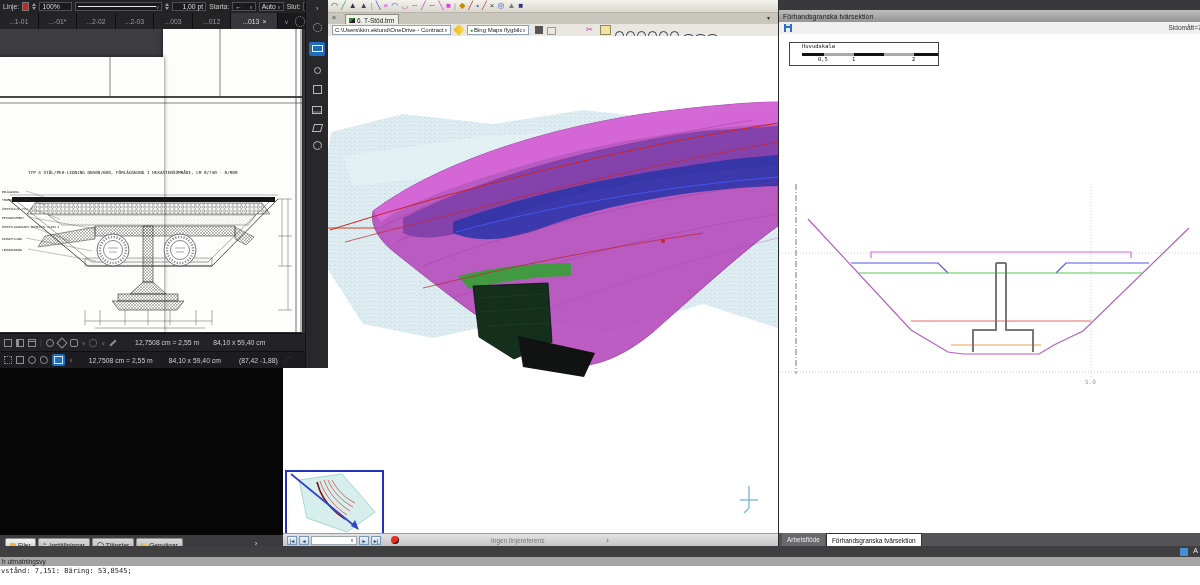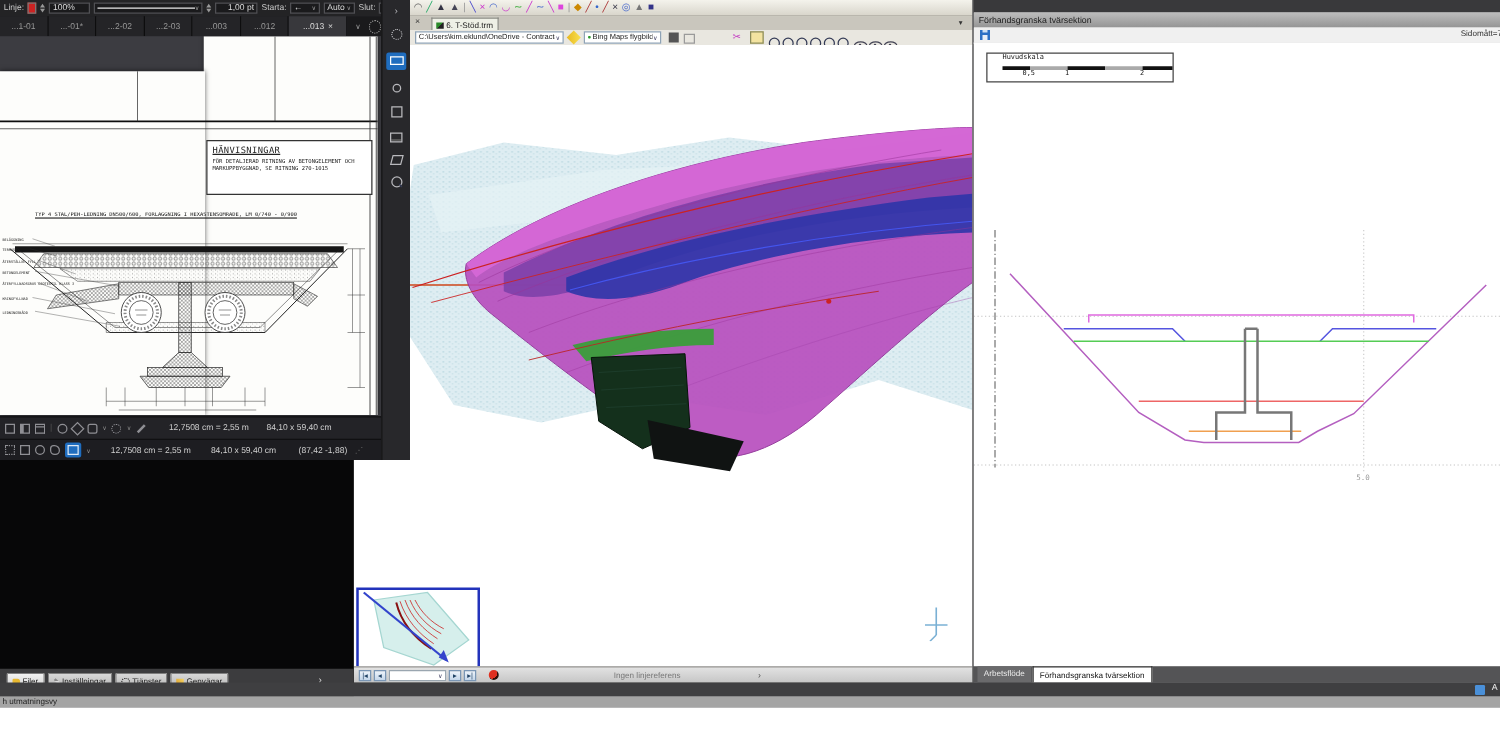--- a/index.html
+++ b/index.html
@@ -404,24 +404,20 @@
           <line x1="26" y1="162" x2="44" y2="168"></line>
             <line x1="24" y1="170" x2="46" y2="176"></line>
           <line x1="30" y1="179" x2="60" y2="190"></line>
             <line x1="28" y1="188" x2="96" y2="200"></line>
           <line x1="30" y1="197" x2="70" y2="212"></line>
             <line x1="26" y1="209" x2="92" y2="222"></line>
           <line x1="28" y1="220" x2="96" y2="232"></line>
         </g>
       </svg>
 
-      <div class="hanv" style="left:165px;top:83px;width:133px;height:44px;padding:3px 4px;box-sizing:border-box;">
-        <div style="font-size:7px;text-decoration:underline;letter-spacing:0.3px;">HÄNVISNINGAR</div>
-        <div style="font-size:4.4px;line-height:5.5px;margin-top:3px;">FÖR DETALJERAD RITNING AV BETONGELEMENT OCH MARKUPPBYGGNAD, SE RITNING 270-1015</div>
-      </div>
       <div class="abs" style="left:28px;top:141px;width:272px;font-family:'DejaVu Sans Mono',monospace;font-size:4.3px;color:#111;text-decoration:underline;white-space:nowrap;overflow:hidden;">TYP 4 STÅL/PEH-LEDNING DN500/600, FÖRLÄGGNING I HEXASTENSOMRÅDE, LM 0/740 - 0/900</div>
     </div>
 
     <div class="bb-status abs" style="top:333px;height:18px;">
       <span class="ic"></span>
       <span class="ic split"></span>
       <span class="ic rows"></span>
       <span style="color:#555;">|</span>
       <span class="ic round"></span>
       <span class="ic" style="transform:rotate(45deg);"></span>
@@ -515,15 +511,16 @@
   </div>
 
   <div id="bs-gap" class="abs">
     <span class="abs" style="right:12px;top:2px;width:8px;height:8px;background:#4a90d9;border-radius:1px;"></span>
     <span class="abs" style="right:2px;top:1px;color:#eee;font-size:7px;">A</span>
   </div>
   <div id="bs-gray" class="abs">
     <span>h utmatningsvy</span>
   </div>
   <div id="bs-cmd" class="abs">
+    <div>vstånd: 7,151: Bäring: 53,8545;</div>
   </div>
 
 </div>
 
 </body></html>

